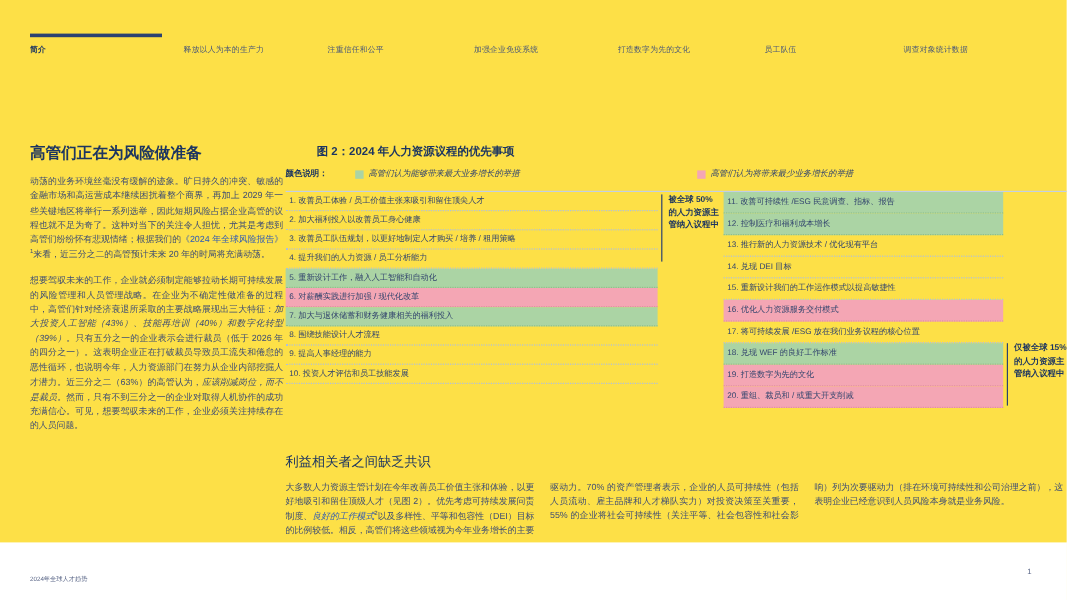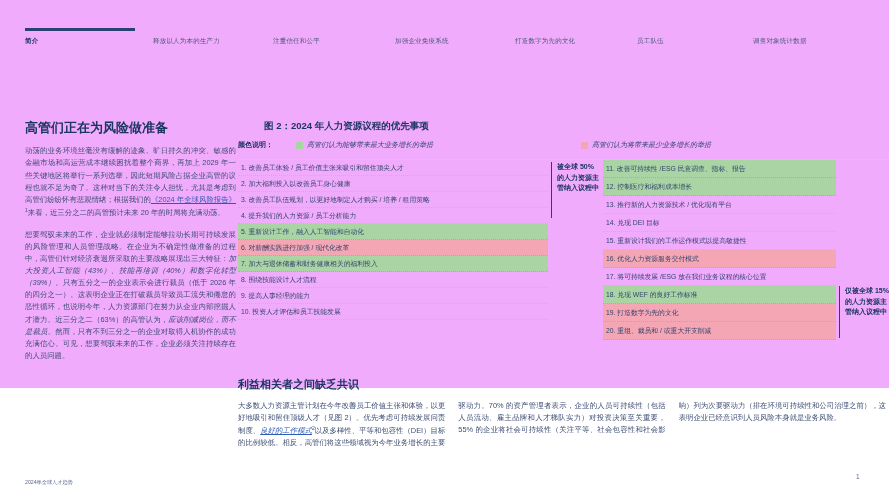--- a/index.html
+++ b/index.html
@@ -1,31 +1,31 @@
 <!DOCTYPE html>
 <html><head>
 <meta charset="utf-8">
 <style>
   html,body{margin:0;padding:0;background:#ffffff;width:889px;height:500px;overflow:hidden;
     font-family:"Liberation Sans","DejaVu Sans",sans-serif;}
-  .page{position:relative;width:889px;height:388px;background:#f0abfc;}
+  .page{position:relative;width:889px;height:452px;background:#fde047;}
 
   
   .nav{position:absolute;left:25px;top:28px;right:10px;display:flex;align-items:flex-start;}
   .tab{font-size:6.5px;color:#4a5878;letter-spacing:.2px;padding-top:9px;cursor:pointer;}
   .tab-w0{width:128px;}.tab-w1{width:120px;}.tab-w2{width:122px;}.tab-w3{width:120px;}
   .tab-w4{width:122px;}.tab-w5{width:116px;}.tab-w6{width:120px;}
   .tab.active{color:#1c3561;font-weight:bold;position:relative;}
   .tab.active::before{content:"";position:absolute;left:0;top:0;width:110px;height:2.5px;background:#2b4271;}
 
   
   .intro{position:absolute;left:25px;top:120px;width:211px;}
   .intro h1{font-size:13px;line-height:1.25;color:#1c3561;margin:0 0 9px 0;font-weight:bold;}
   .intro p{font-size:7.4px;line-height:1.64;color:#3e4d74;text-align:justify;margin:0 0 9px 0;}
-  .doc-link{color:#2f5bb5;text-decoration:underline;cursor:pointer;}
+  .doc-link{color:#2f5bb5;cursor:pointer;}
   .em{font-style:italic;}
   sup{font-size:5px;}
 
   
   .figure{position:absolute;left:238px;top:120px;width:651px;}
   .fig-title{font-size:9.5px;font-weight:bold;color:#1c3561;margin:0 0 7px 0;padding-left:26px;}
   .legend{display:flex;align-items:center;font-size:7px;color:#1c3561;}
   .legend-label{font-weight:bold;width:58px;}
   .swatch{display:inline-block;width:7px;height:7px;margin-right:4px;flex:0 0 auto;}
   .swatch.green{background:#abd4a4;}
@@ -46,21 +46,21 @@
   .annot{flex:0 0 auto;}
   .annot-box{border-left:1.5px solid #2b4271;padding-left:5px;font-size:7px;font-weight:bold;
     color:#1c3561;line-height:1.5;}
   .annot.mid{width:48px;margin-left:3px;}
   .annot.mid .annot-box{min-height:56px;margin-top:2px;}
   .annot.end{width:50px;margin-left:3px;display:flex;flex-direction:column;justify-content:flex-end;}
   .annot.end .annot-box{min-height:52px;margin-bottom:2px;}
 
   
   .consensus{position:absolute;left:238px;top:377px;width:648px;}
-  .consensus h2{font-size:11px;color:#1c3561;margin:0 0 8px 0;font-weight:bold;}
+  .consensus h2{font-size:11px;color:#1c3561;margin:0 0 8px 0;font-weight:normal;}
   .consensus .cols{column-count:3;column-gap:13px;column-fill:auto;height:56px;
     font-size:7.4px;line-height:1.62;color:#3e4d74;text-align:justify;}
 
   
   .footer-left{position:absolute;left:25px;top:479px;font-size:5.2px;color:#5b6788;}
   .page-num{position:absolute;left:856px;top:473px;font-size:6.5px;color:#5b6788;}
 </style>
 </head>
 <body>
 

